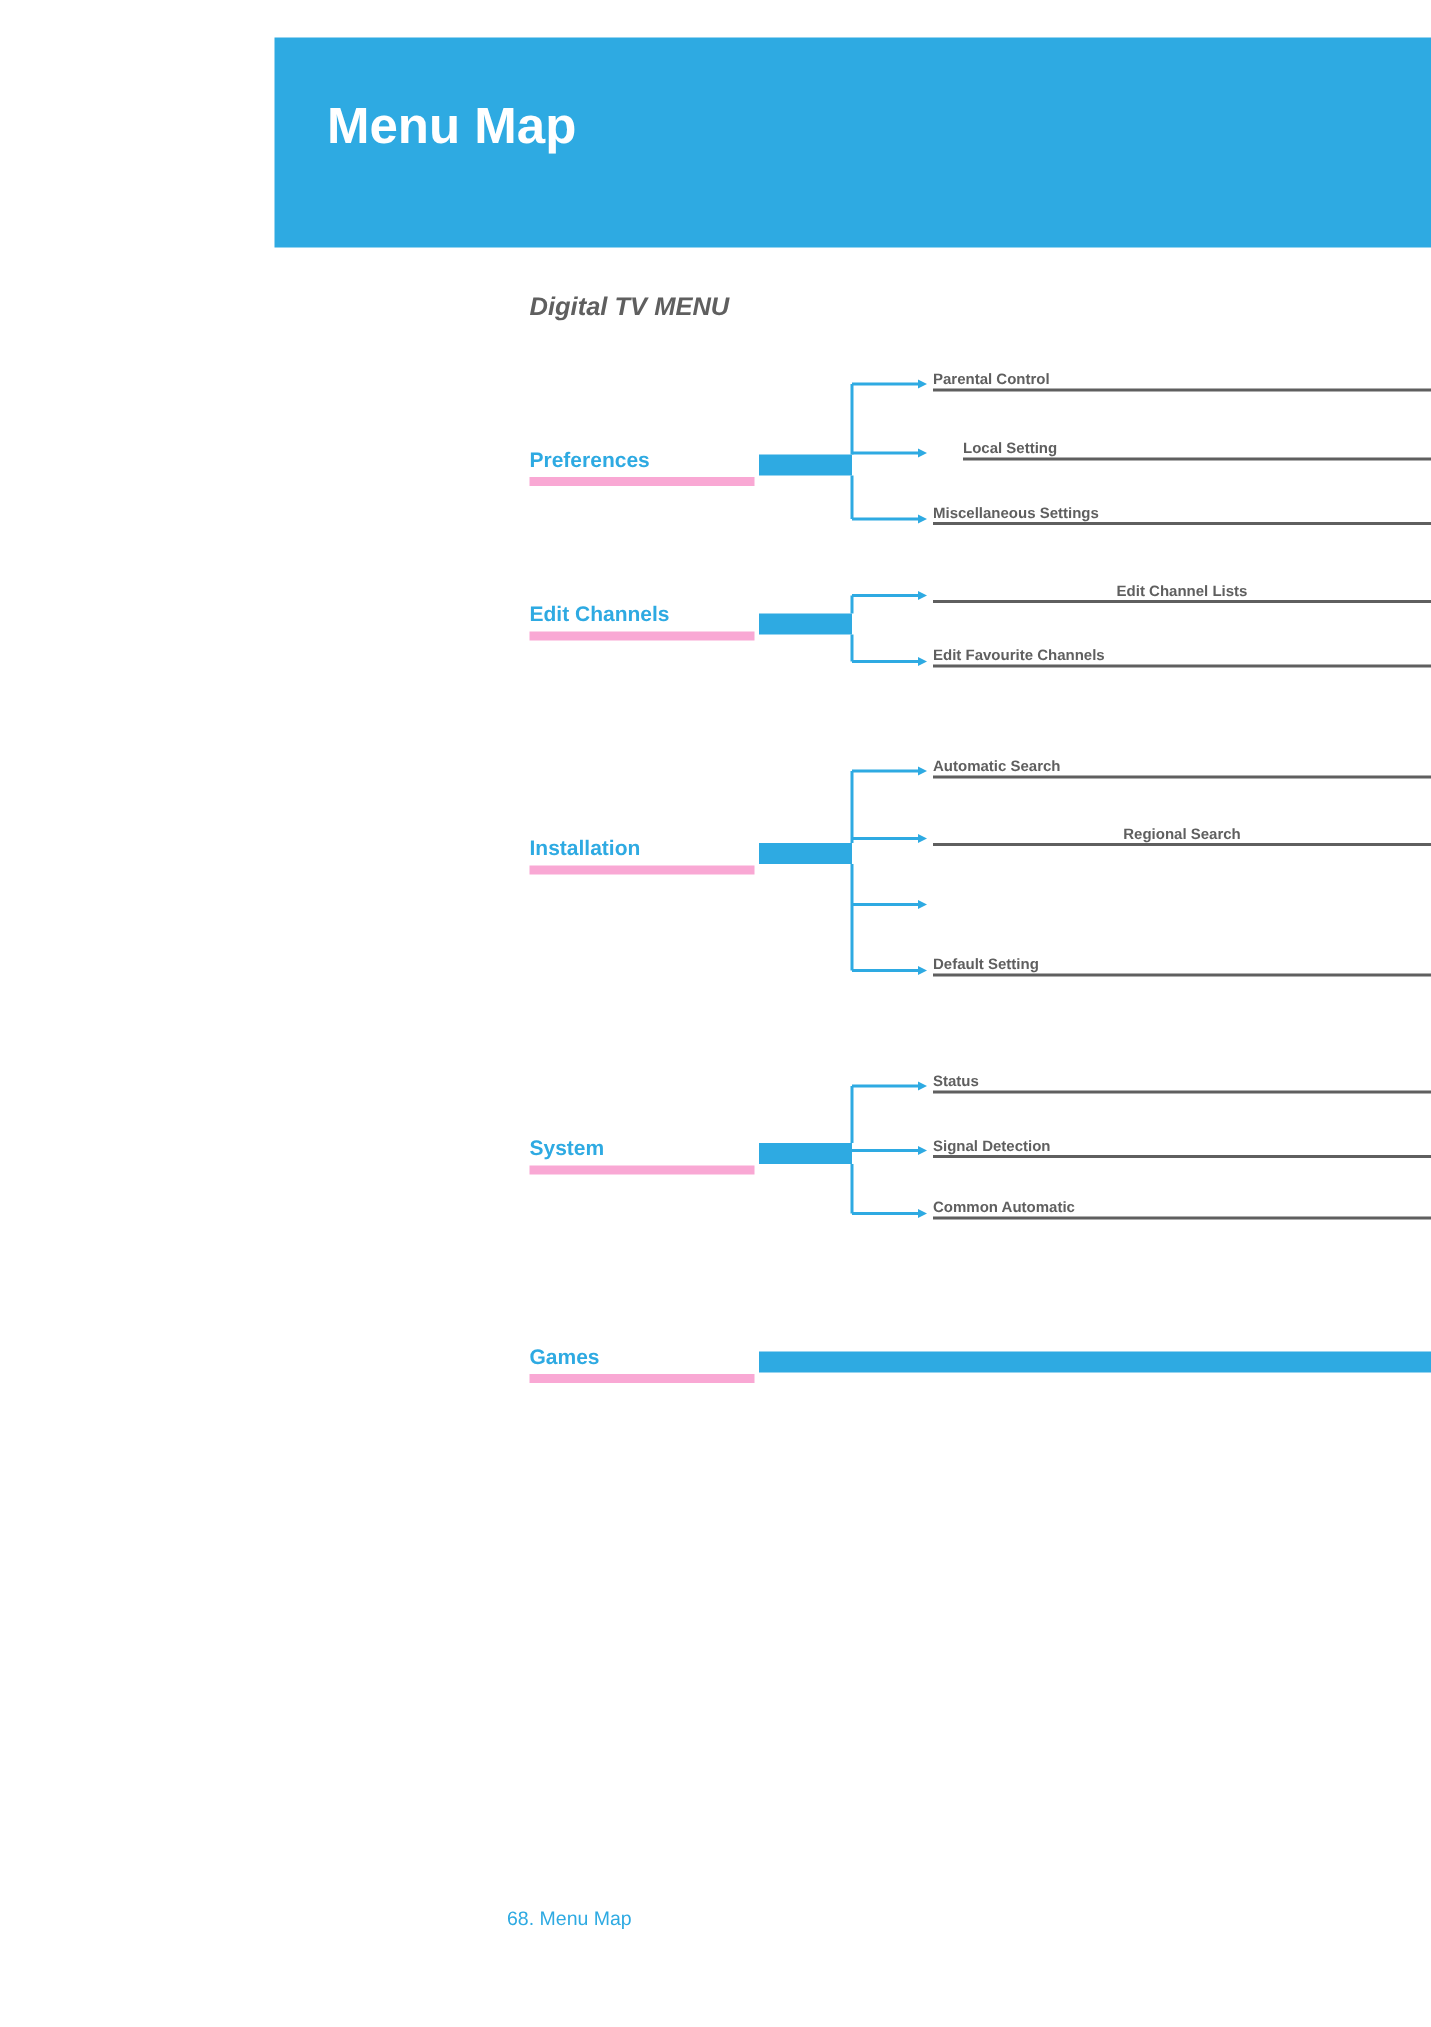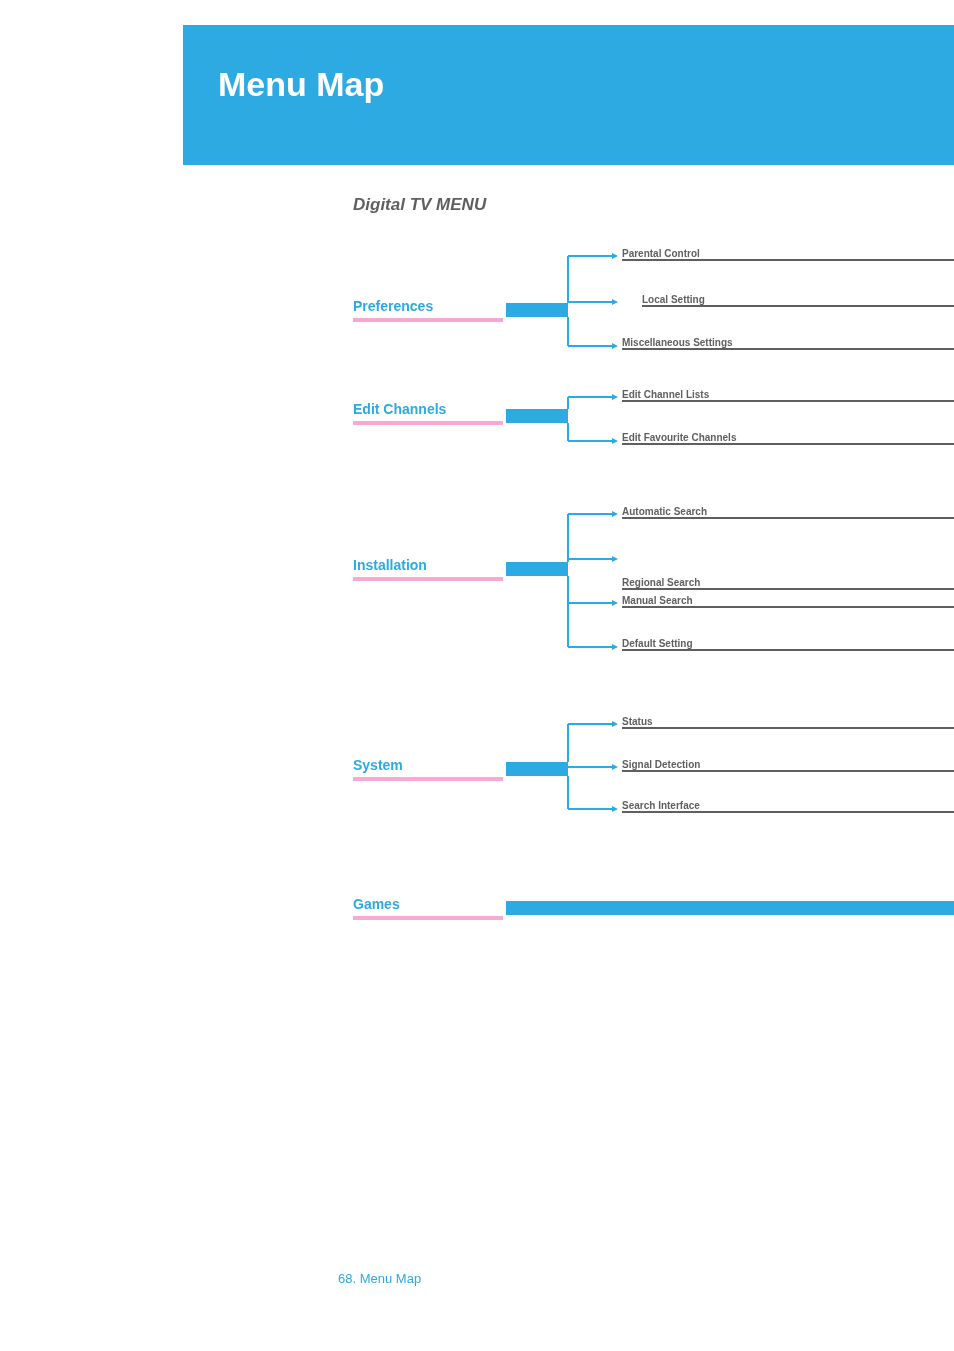--- a/index.html
+++ b/index.html
@@ -33,21 +33,21 @@
     font-style: italic;
   }
 
   
   .cat {
     position: absolute;
     left: 353px;
     color: #2eaae2;
     font-size: 14px;
     font-weight: 700;
-    border-bottom: 4px solid #f9a8d4;
+    border-bottom: 6px solid #f9a8d4;
     padding-bottom: 4px;
   }
   .cat.preferences   { top: 298px; width: 150px; }
   .cat.editchannels  { top: 401px; width: 150px; }
   .cat.installation  { top: 557px; width: 150px; }
   .cat.system        { top: 757px; width: 150px; }
   .cat.games         { top: 896px; width: 150px; }
 
   
   .bar {
@@ -72,25 +72,25 @@
     font-weight: 700;
     border-bottom: 2px solid #5f5f5f;
     padding-bottom: 0;
     width: 332px;
   }
   
   .sub.pc  { top: 248px; }
   .sub.ls  { top: 294px; margin-left: 20px; }
   .sub.ms  { top: 337px; }
   
-  .sub.ecl { top: 389px; }
+  .sub.ecl { top: 389px; text-align: center; }
   .sub.efc { top: 432px; }
   
   .sub.as  { top: 506px; }
-  .sub.rs  { top: 577px; }
+  .sub.rs  { top: 551px; text-align: center; }
   .sub.msn { top: 595px; }
   .sub.ds  { top: 638px; }
   
   .sub.st  { top: 716px; }
   .sub.sd  { top: 759px; }
   .sub.ci  { top: 800px; }
 
   
   svg.branch {
     position: absolute;
@@ -181,25 +181,24 @@
 
   <div class="sub pc">Parental Control</div>
   <div class="sub ls">Local Setting</div>
   <div class="sub ms">Miscellaneous Settings</div>
 
   <div class="sub ecl">Edit Channel Lists</div>
   <div class="sub efc">Edit Favourite Channels</div>
 
   <div class="sub as">Automatic Search</div>
   <div class="sub rs">Regional Search</div>
-  <div class="sub msn">Manual Search</div>
   <div class="sub ds">Default Setting</div>
 
   <div class="sub st">Status</div>
   <div class="sub sd">Signal Detection</div>
-  <div class="sub ci">Search Interface</div>
+  <div class="sub ci">Common Automatic</div>
 
   <div class="footer">
     <span>68.</span>
     <span>Menu Map</span>
   </div>
 
 </div>
 
 </body></html>

